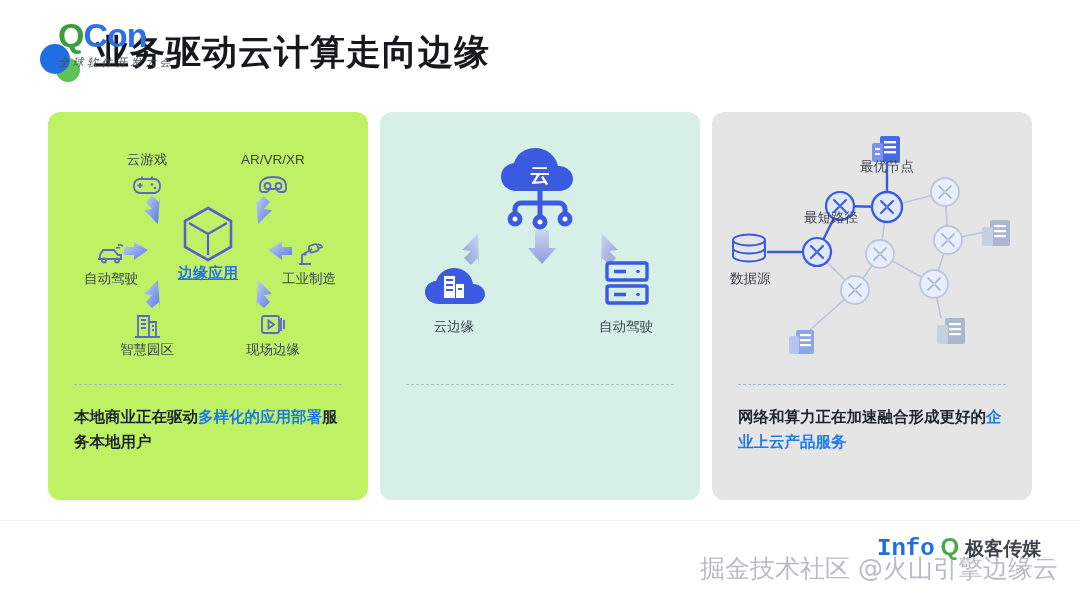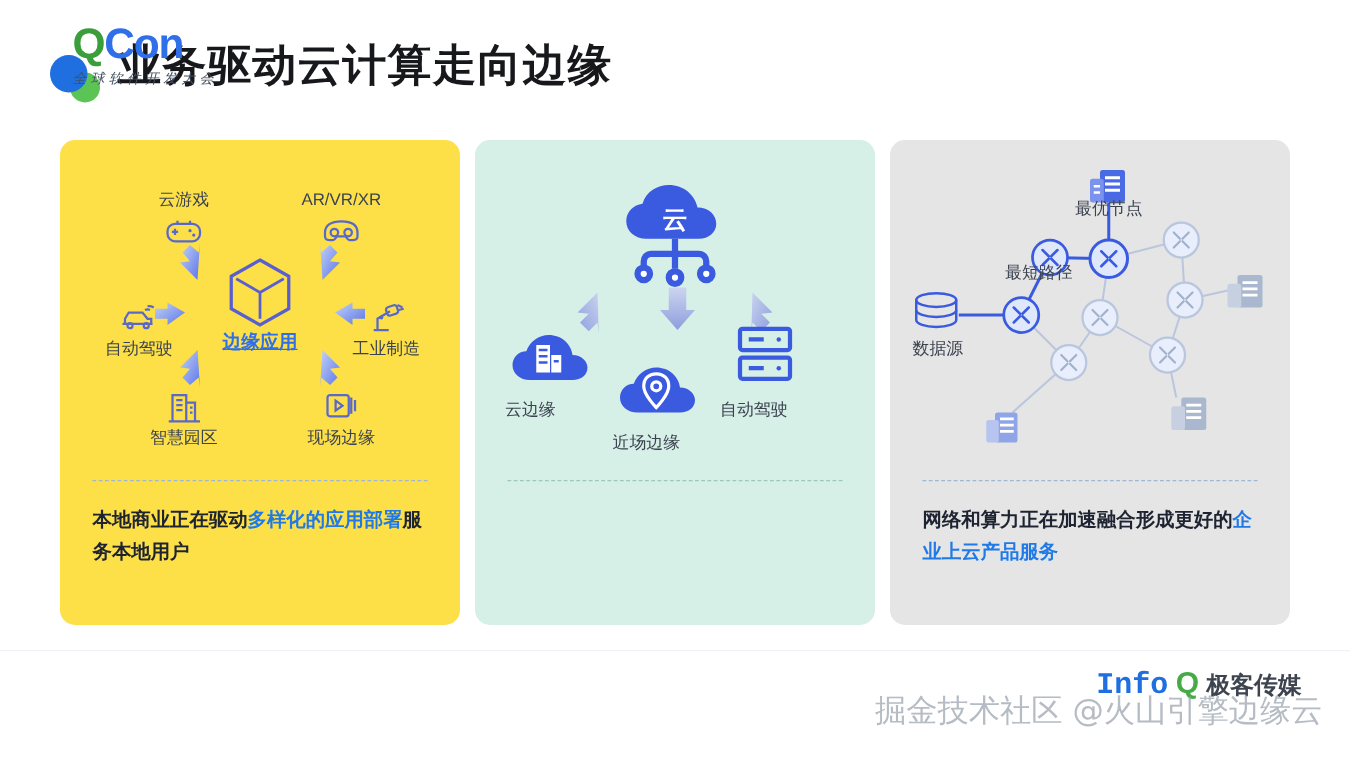--- a/index.html
+++ b/index.html
@@ -20,21 +20,21 @@
     position:absolute;left:94px;top:29px;
     font-size:35px;font-weight:bold;color:#17181c;letter-spacing:1px;
     white-space:nowrap;
   }
 
   
   .panels{position:absolute;left:48px;top:112px;width:984px;height:388px;display:flex;gap:12px;}
   .panel{
     position:relative;width:320px;height:388px;border-radius:12px;overflow:hidden;
   }
-  .panel-1{background:#fde047;}
+  .panel-1{background:#bef264;}
   .panel-2{background:#d6efe7;}
   .panel-3{background:#e5e5e5;}
 
   .panel-art{position:relative;width:100%;height:268px;}
   .divider{
     position:absolute;left:26px;right:26px;top:272px;height:0;
     border-top:1px dashed #9fb6d4;
   }
   .panel-2 .divider{border-top-color:#9dc7b8;}
   .caption{
@@ -49,21 +49,21 @@
   .p1 .node .lbl{font-size:13.5px;color:#3c4350;line-height:16px;white-space:nowrap;}
   .p1 .node .ic{height:34px;display:flex;align-items:center;justify-content:center;}
   .p1 .center{
     position:absolute;left:115px;top:94px;width:90px;text-align:center;
   }
   .p1 .center .hexwrap{height:56px;display:flex;align-items:center;justify-content:center;}
   .p1 .center .clbl{font-size:15px;font-weight:bold;color:#2f6fe8;margin-top:2px;white-space:nowrap;text-decoration:underline;}
 
   
   .p2 .cloudtop{position:absolute;left:105px;top:32px;width:110px;text-align:center;}
-  .p2 .leaf{position:absolute;width:100px;text-align:left;}
+  .p2 .leaf{position:absolute;width:100px;text-align:center;}
   .p2 .leaf .lbl{font-size:13.5px;color:#3c4350;margin-top:2px;white-space:nowrap;}
 
   
   .p3{position:absolute;inset:0;}
   .p3 .lbl{position:absolute;font-size:13.5px;color:#3c4350;white-space:nowrap;}
 
   
   .footer{position:absolute;left:0;top:520px;width:1080px;height:89px;background:#ffffff;border-top:1px solid #eef2f7;}
   .qcon{position:absolute;left:58px;top:18px;}
   .qcon .word{font-size:34px;font-weight:bold;letter-spacing:-1px;line-height:34px;}
@@ -267,28 +267,20 @@
             <g fill="#3a5ae0">
               <rect x="27" y="17" width="7" height="2"></rect>
                 <rect x="27" y="22" width="7" height="2"></rect>
               <rect x="27" y="27" width="7" height="2"></rect>
                 <rect x="39" y="26" width="4" height="2"></rect>
             </g>
           </svg>
           <div class="lbl">云边缘</div>
         </div>
 
-        <div class="leaf" style="left:110px;top:176px">
-          <svg width="70" height="50" viewBox="0 0 70 50">
-            <path d="M20 42c-8 0-14-5-14-12 0-6 5-11 11-11 3-8 10-13 18-13 10 0 18 7 19 16 7 0 12 5 12 10 0 6-5 10-12 10z" fill="#3a5ae0"></path>
-            <path d="M35 11c-6 0-10 4-10 10 0 7 10 17 10 17s10-10 10-17c0-6-4-10-10-10z" fill="none" stroke="#ffffff" stroke-width="2.6"></path>
-            <circle cx="35" cy="21" r="3.6" fill="none" stroke="#ffffff" stroke-width="2.6"></circle>
-          </svg>
-          <div class="lbl">近场边缘</div>
-        </div>
 
         <div class="leaf" style="left:196px;top:146px">
           <svg width="70" height="54" viewBox="0 0 70 54" fill="none" stroke="#3a5ae0" stroke-width="3.4">
             <rect x="16" y="5" width="40" height="17" rx="2"></rect>
             <rect x="16" y="28" width="40" height="17" rx="2"></rect>
             <path d="M23 13.5h12M23 36.5h12"></path>
             <circle cx="47" cy="13.5" r="1.8" fill="#3a5ae0" stroke="none"></circle>
             <circle cx="47" cy="36.5" r="1.8" fill="#3a5ae0" stroke="none"></circle>
           </svg>
           <div class="lbl">自动驾驶</div>

